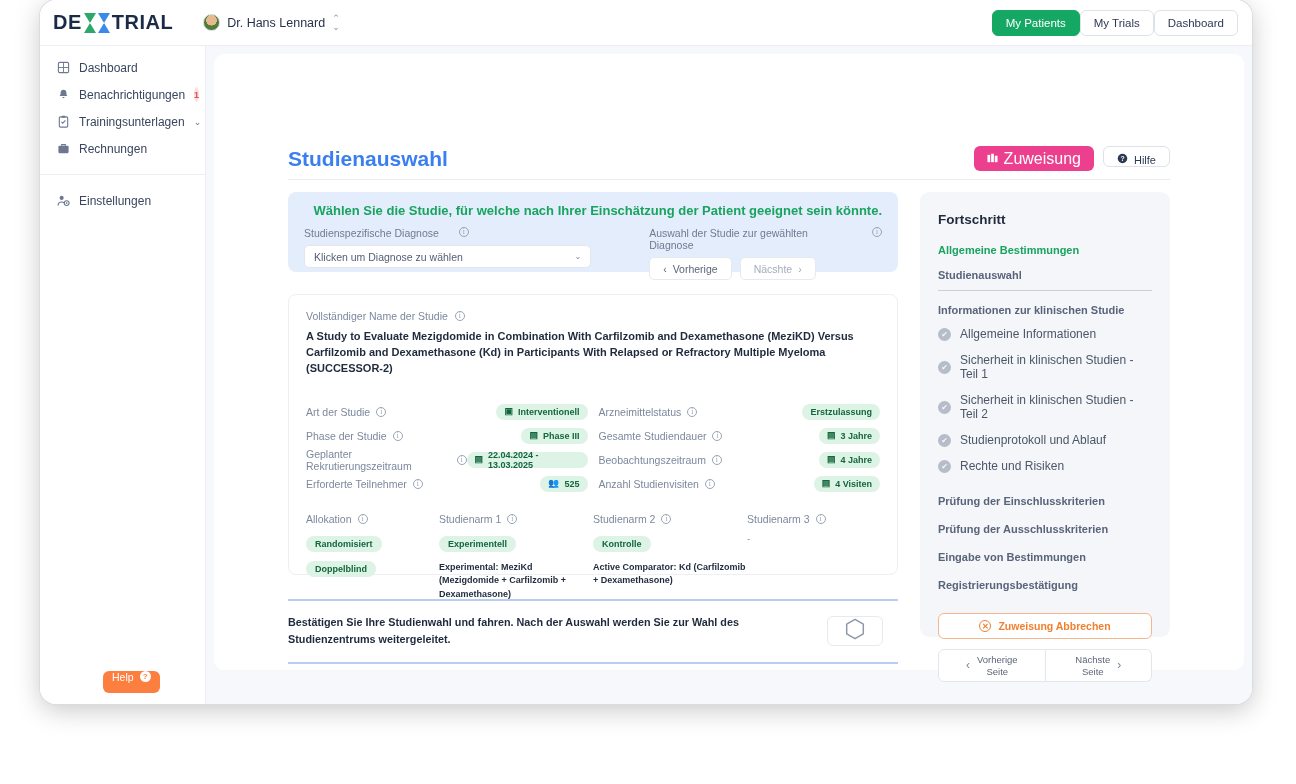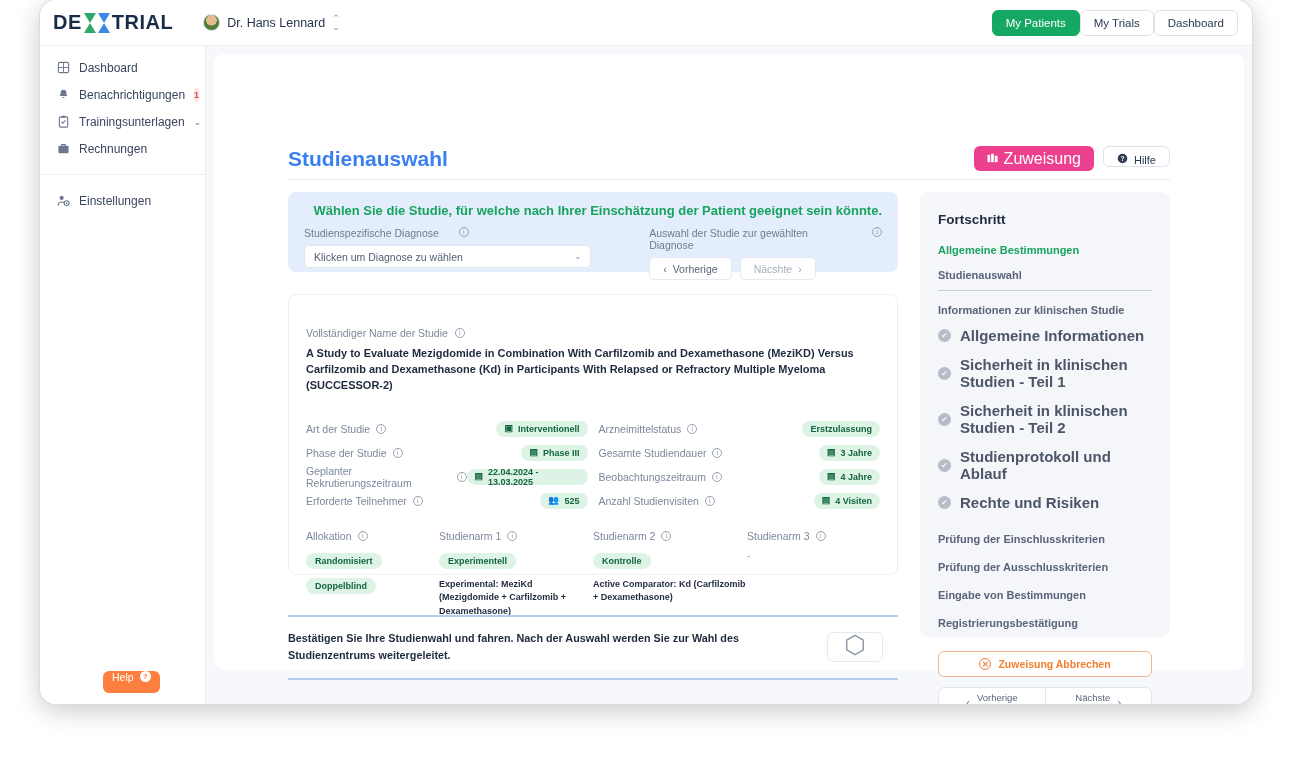--- a/index.html
+++ b/index.html
@@ -161,21 +161,21 @@
     border-radius: 5px; font-size: 10.5px; color: #5b6578;
     display: flex; align-items: center; gap: 6px; cursor: pointer;
   }
   .nav-btn.muted { color: #a4acbb; }
 
   
   .study-card {
     position: absolute; left: 74px; top: 240px;
     width: 610px; height: 281px;
     border: 1px solid #eceff3; border-radius: 8px;
-    padding: 32px 17px;
+    padding: 15px 17px;
   }
   .sub-label {
     font-size: 10.5px; color: #7c889c; display: flex; align-items: center; gap: 7px;
   }
   .study-name {
     margin-top: 7px; font-size: 11px; font-weight: bold; color: #1f2a3d; line-height: 1.45;
   }
 
   .attr-grid { margin-top: 24px; display: flex; }
   .attr-col { width: 288px; }
@@ -202,21 +202,21 @@
   }
   .tag {
     display: inline-flex; align-items: center; background: #ddf3e6; color: #13663d;
     font-size: 9px; font-weight: bold; border-radius: 9px; height: 16px; padding: 0 9px;
     margin-bottom: 6px;
   }
   .arm-desc { font-size: 9px; font-weight: bold; color: #1f2a3d; line-height: 1.5; margin-top: 3px; }
   .arm-dash { font-size: 10px; color: #9aa4b4; }
 
   
-  .confirm-wrap { position: absolute; left: 74px; top: 561px; width: 610px; }
+  .confirm-wrap { position: absolute; left: 74px; top: 545px; width: 610px; }
   .rule-blue { height: 2px; background: #b9cdf0; }
   .confirm-row { display: flex; align-items: center; padding: 13px 0 13px 0; gap: 14px; }
   .confirm-text { font-size: 10.8px; font-weight: bold; color: #1f2a3d; line-height: 1.6; width: 525px; }
   .hexbtn {
     width: 56px; height: 30px; border: 1px solid #e6eaf0; border-radius: 6px;
     display: flex; align-items: center; justify-content: center; cursor: pointer; background:#fff;
   }
 
   
   .progress {
@@ -231,21 +231,21 @@
     font-size: 11px; font-weight: bold; color: #59637a;
     padding-bottom: 9px; border-bottom: 1px solid #c9d0da; margin-bottom: 13px;
   }
   .prog-section { font-size: 11px; font-weight: bold; color: #59637a; margin-bottom: 11px; }
   .prog-item { display: flex; align-items: center; gap: 9px; margin-bottom: 12px; }
   .check {
     width: 13px; height: 13px; border-radius: 50%; background: #b6bdc8;
     color: #f4f6f9; font-size: 8px; display: flex; align-items: center; justify-content: center;
     flex: none;
   }
-  .prog-item-label { font-size: 15px; color: #4c5costume; color:#4c5668;font-weight:bold; }
+  .prog-item-label { font-size: 12px; color: #4c5costume; color:#4c5668; }
   .prog-step { font-size: 11px; font-weight: bold; color: #59637a; margin-bottom: 16px; }
 
   .cancel-btn {
     margin-top: 22px; height: 26px; border: 1px solid #f5b68b; border-radius: 6px;
     background: #fff; color: #f08030; font-size: 10.5px; font-weight: bold;
     display: flex; align-items: center; justify-content: center; gap: 7px; cursor: pointer;
   }
   .cancel-btn .x {
     width: 12px; height: 12px; border-radius: 50%; border: 1.3px solid #f08030;
     font-size: 8px; display: flex; align-items: center; justify-content: center;

